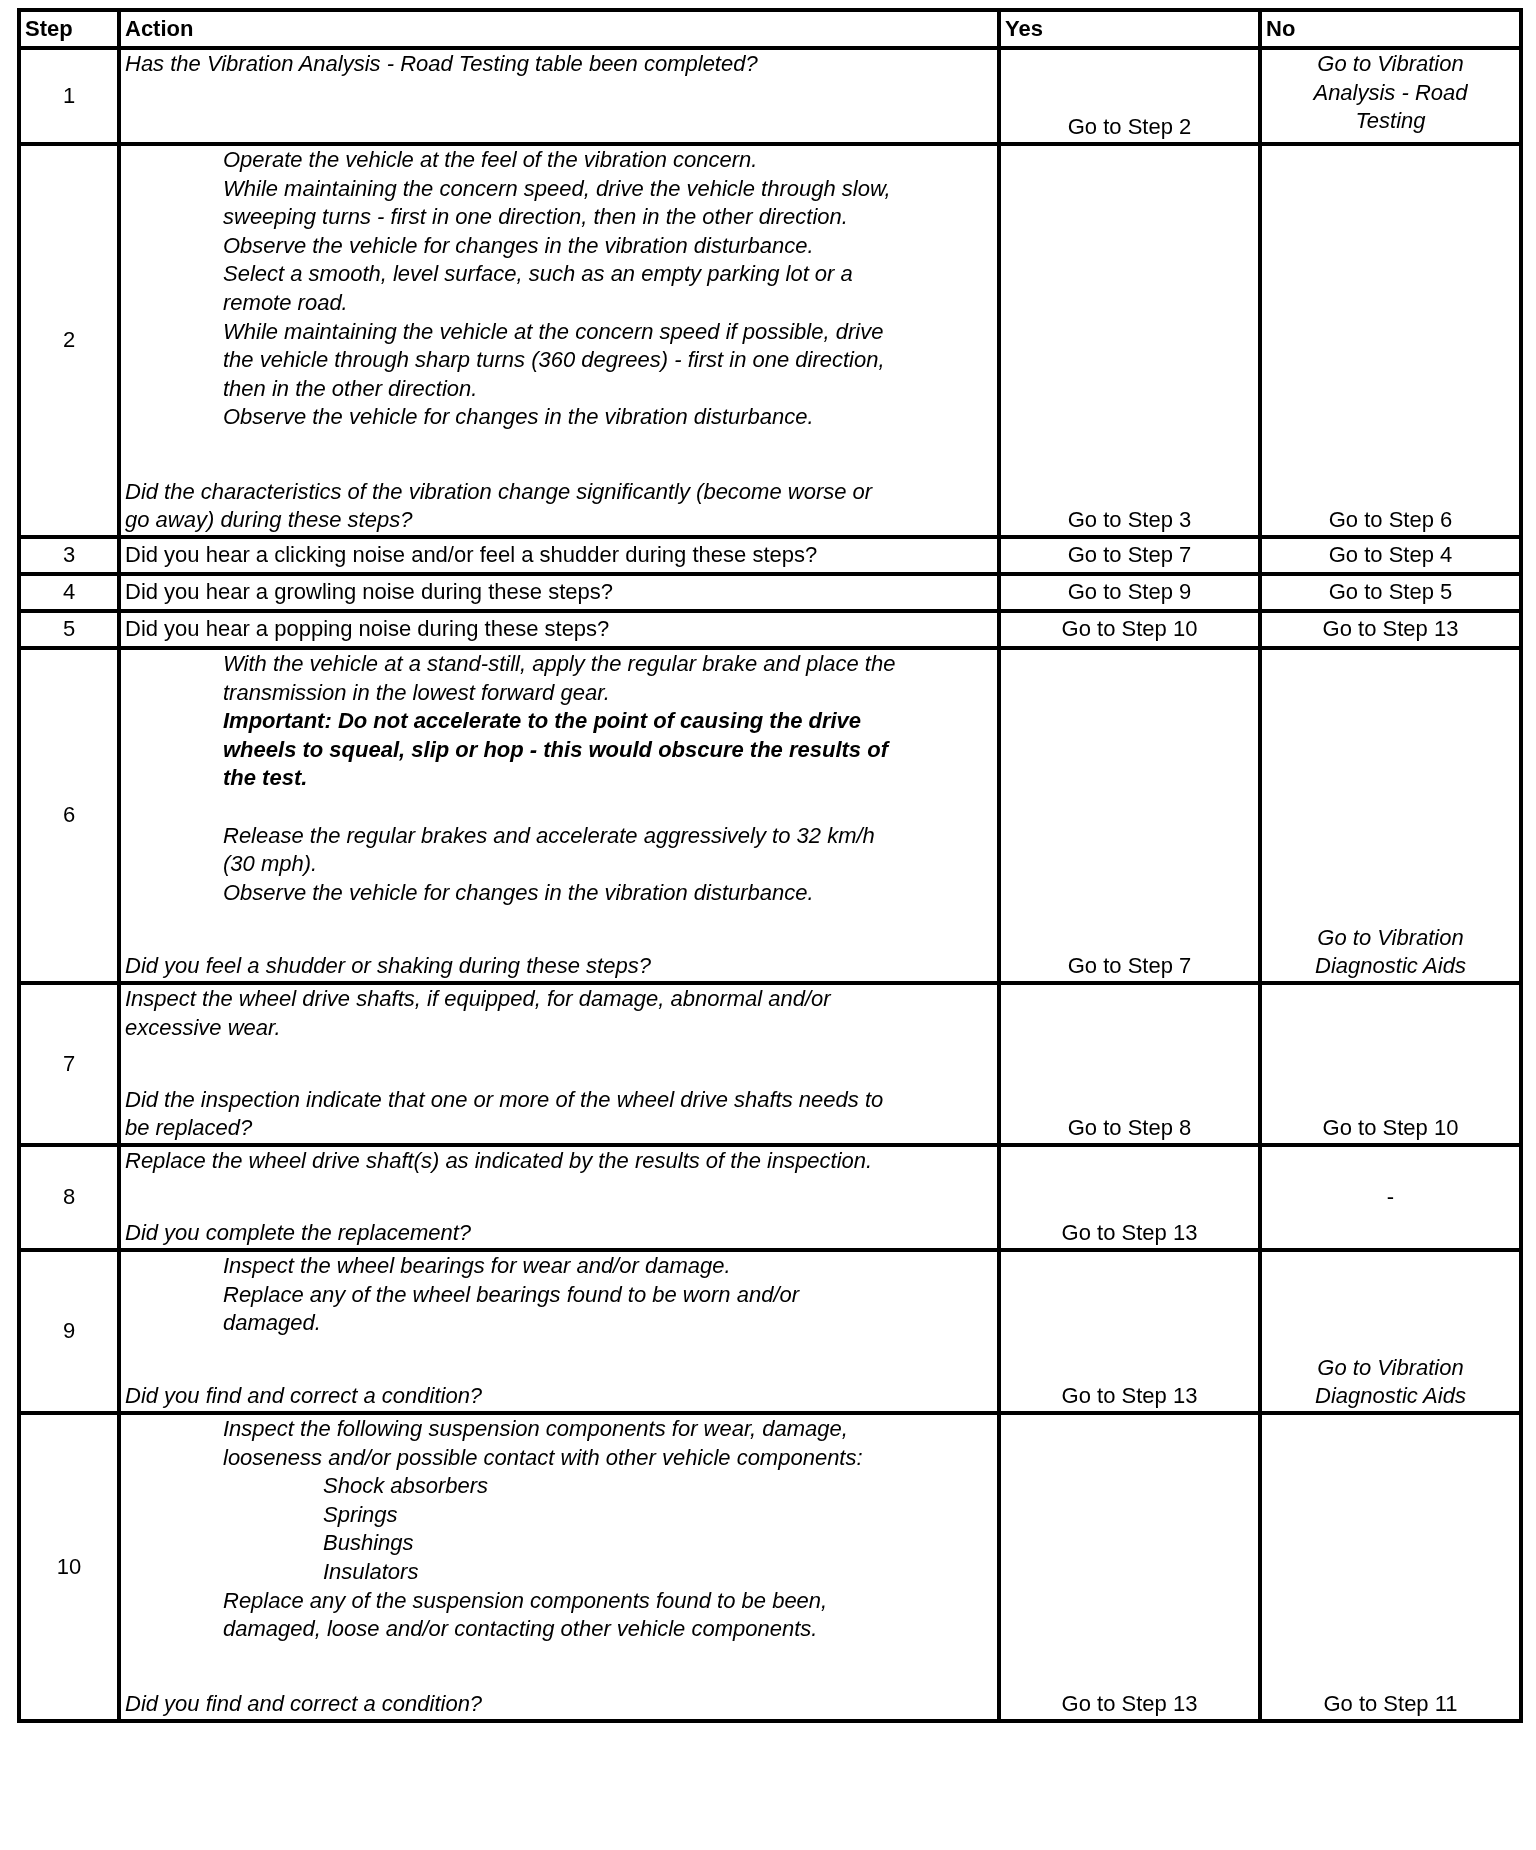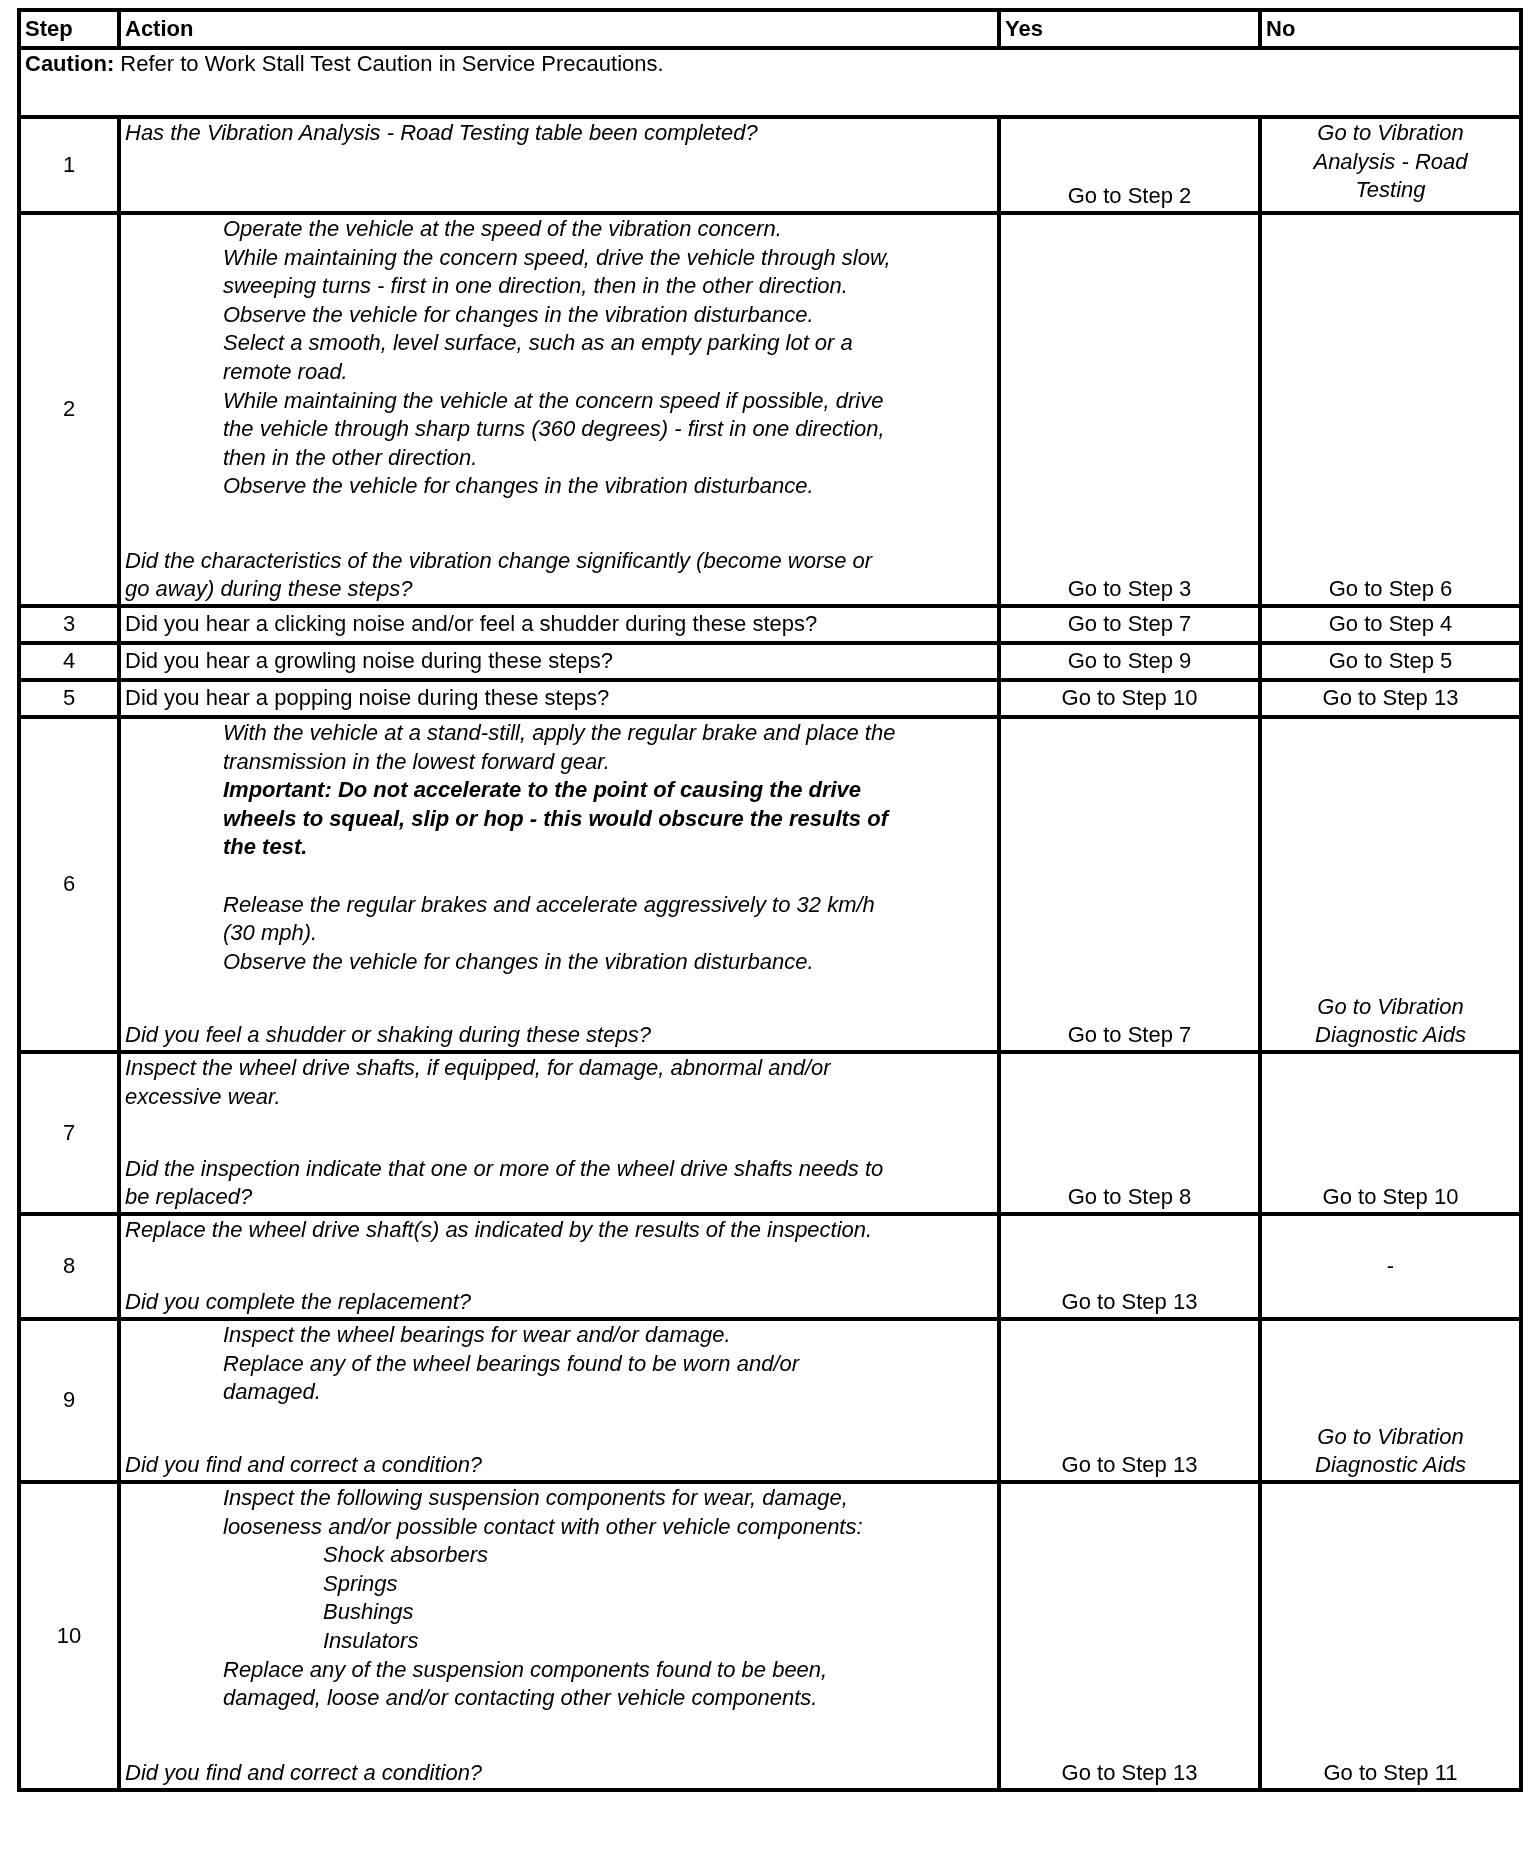--- a/index.html
+++ b/index.html
@@ -45,43 +45,40 @@
   </colgroup>
   <thead>
     <tr>
       <th>Step</th>
       <th>Action</th>
       <th>Yes</th>
       <th>No</th>
     </tr>
   </thead>
   <tbody>
-    <tr>
-      <td colspan="4" class="caution"><span class="cap-b">Caution:</span><span> Refer to Work Stall Test Caution in Service Precautions.</span></td>
-    </tr>
 
     <tr class="r1">
       <td class="step">1</td>
       <td>
         <span class="line">Has the Vibration Analysis - Road Testing table been completed?</span>
       </td>
       <td class="yes">Go to Step 2</td>
       <td class="no top">
         <span class="line">Go to Vibration</span>
         <span class="line">Analysis - Road</span>
         <span class="line">Testing</span>
       </td>
     </tr>
 
     <tr class="r2">
       <td class="step">2</td>
       <td>
         <div class="action-body">
           <div class="ind1">
-            <span class="line">Operate the vehicle at the speed of the vibration concern.</span>
+            <span class="line">Operate the vehicle at the feel of the vibration concern.</span>
             <span class="line">While maintaining the concern speed, drive the vehicle through slow,</span>
             <span class="line">sweeping turns - first in one direction, then in the other direction.</span>
             <span class="line">Observe the vehicle for changes in the vibration disturbance.</span>
             <span class="line">Select a smooth, level surface, such as an empty parking lot or a</span>
             <span class="line">remote road.</span>
             <span class="line">While maintaining the vehicle at the concern speed if possible, drive</span>
             <span class="line">the vehicle through sharp turns (360 degrees) - first in one direction,</span>
             <span class="line">then in the other direction.</span>
             <span class="line">Observe the vehicle for changes in the vibration disturbance.</span>
           </div>

